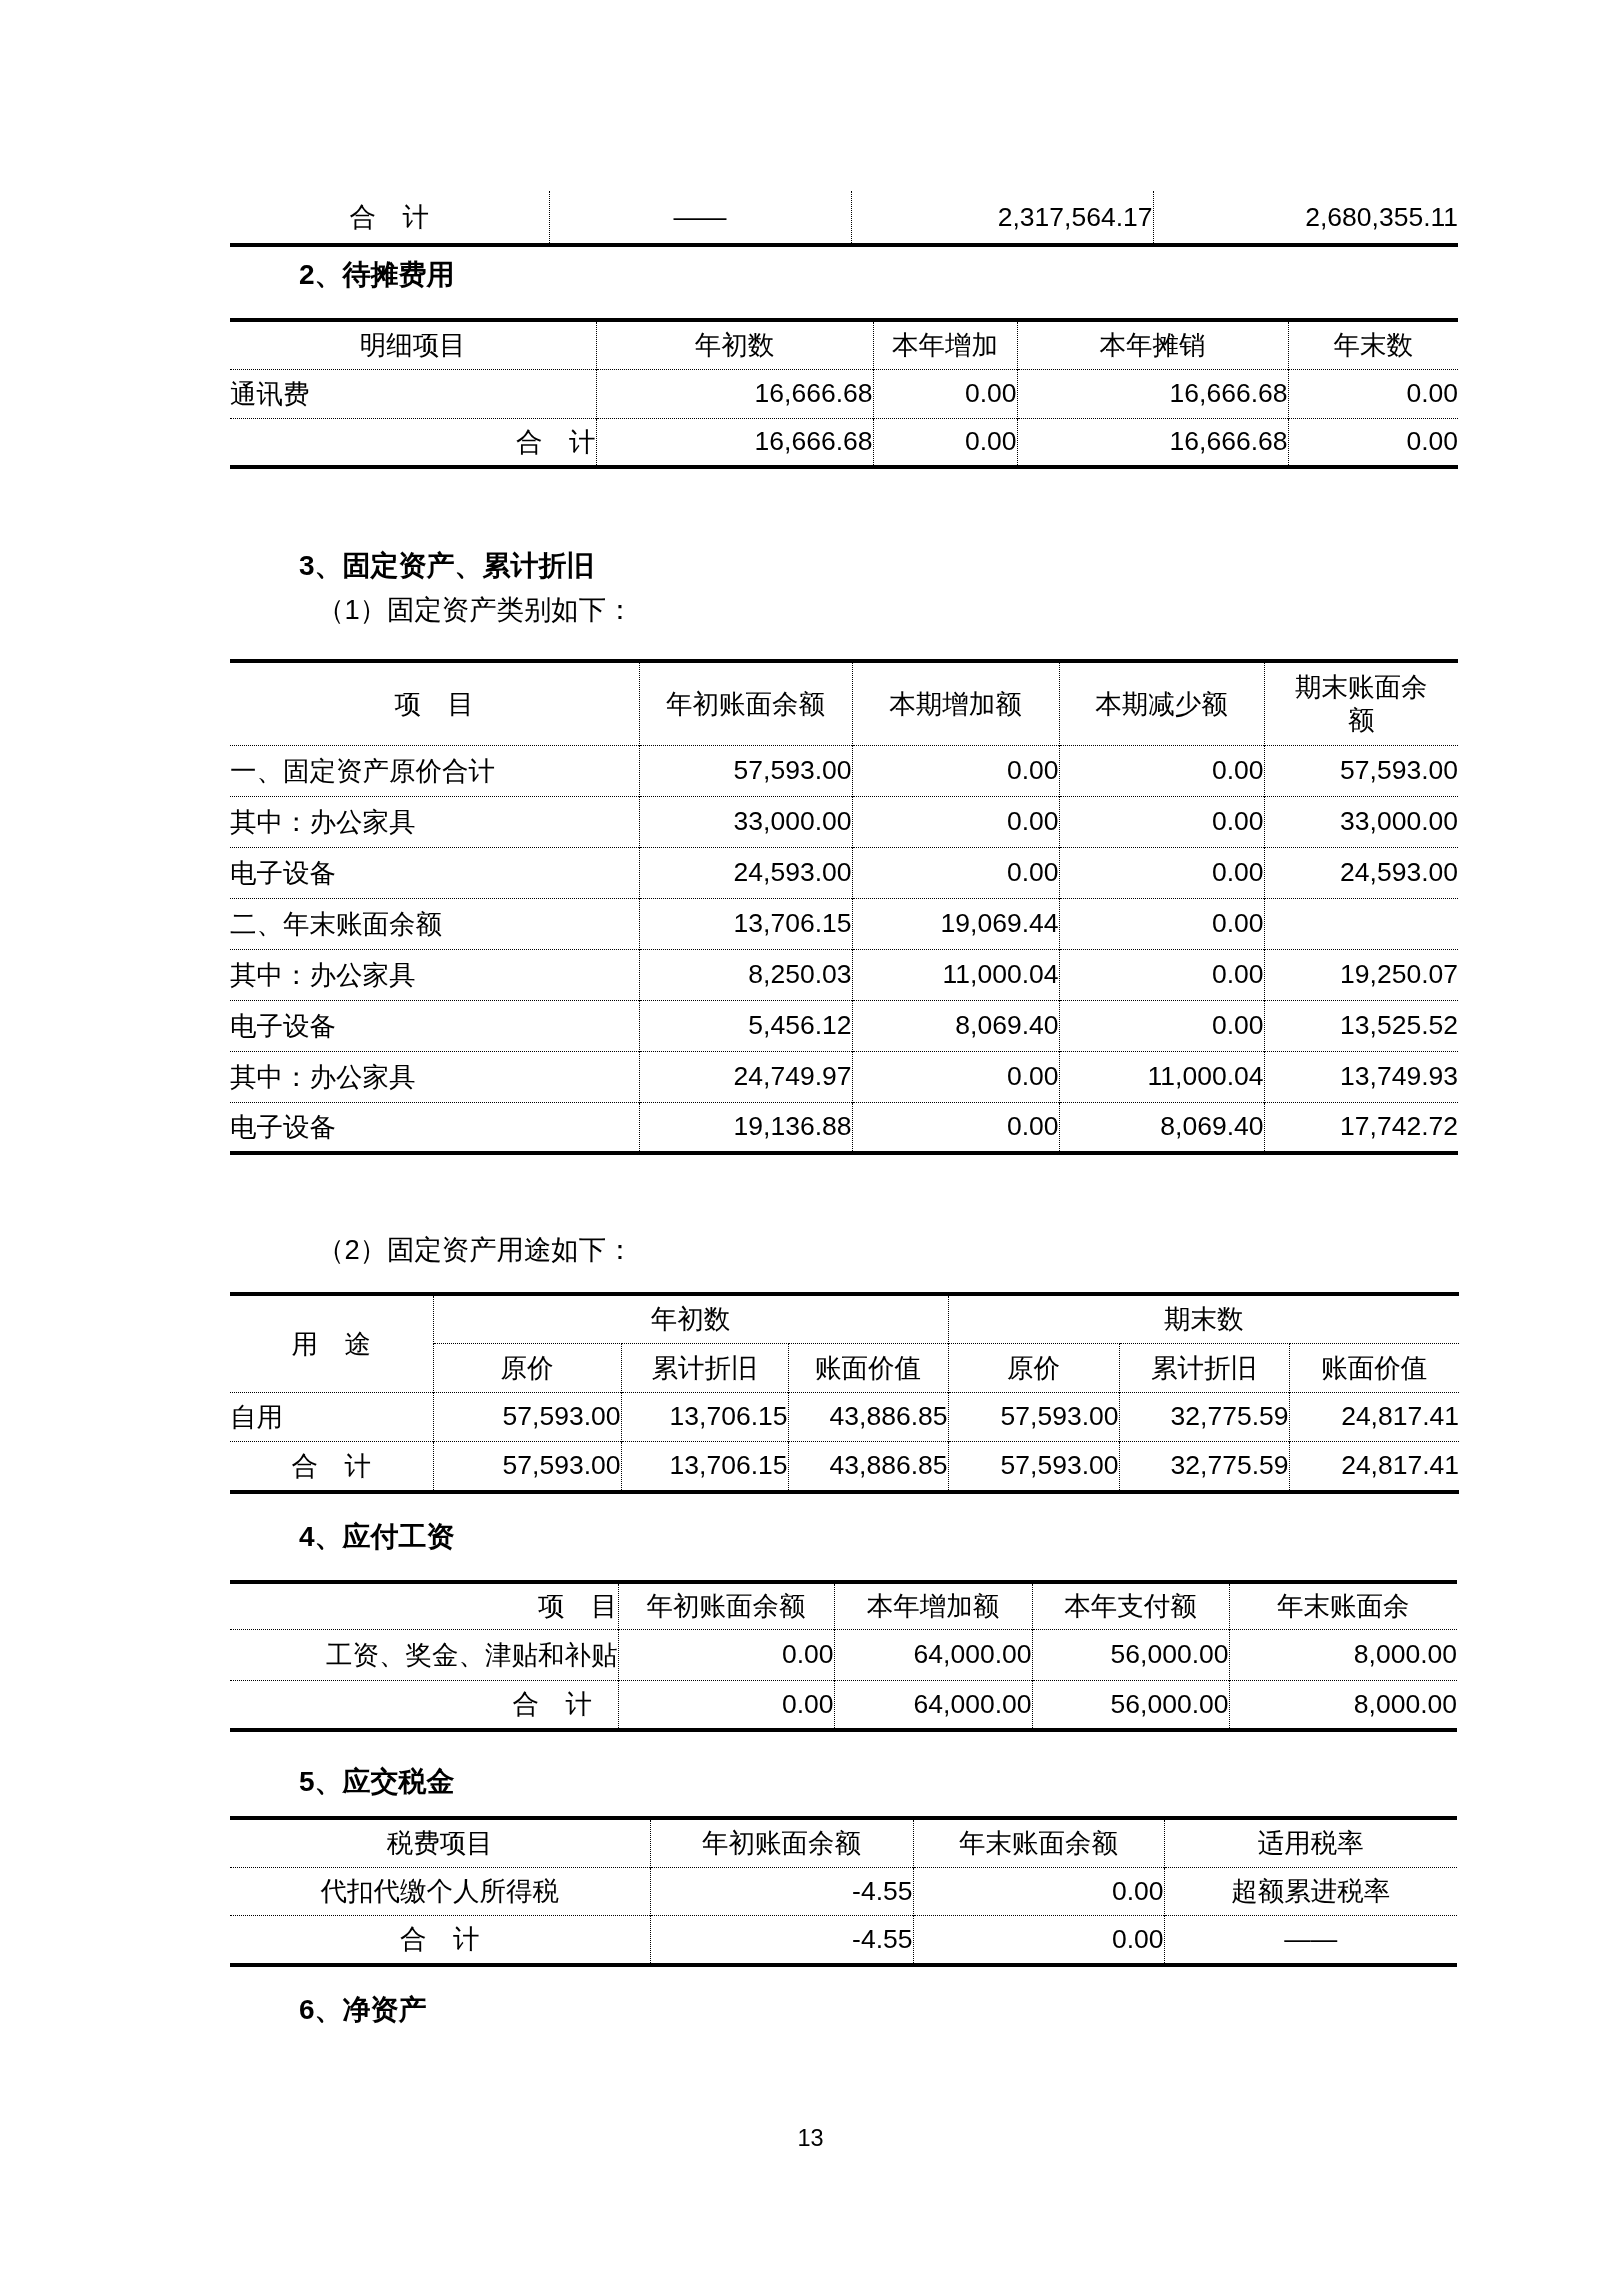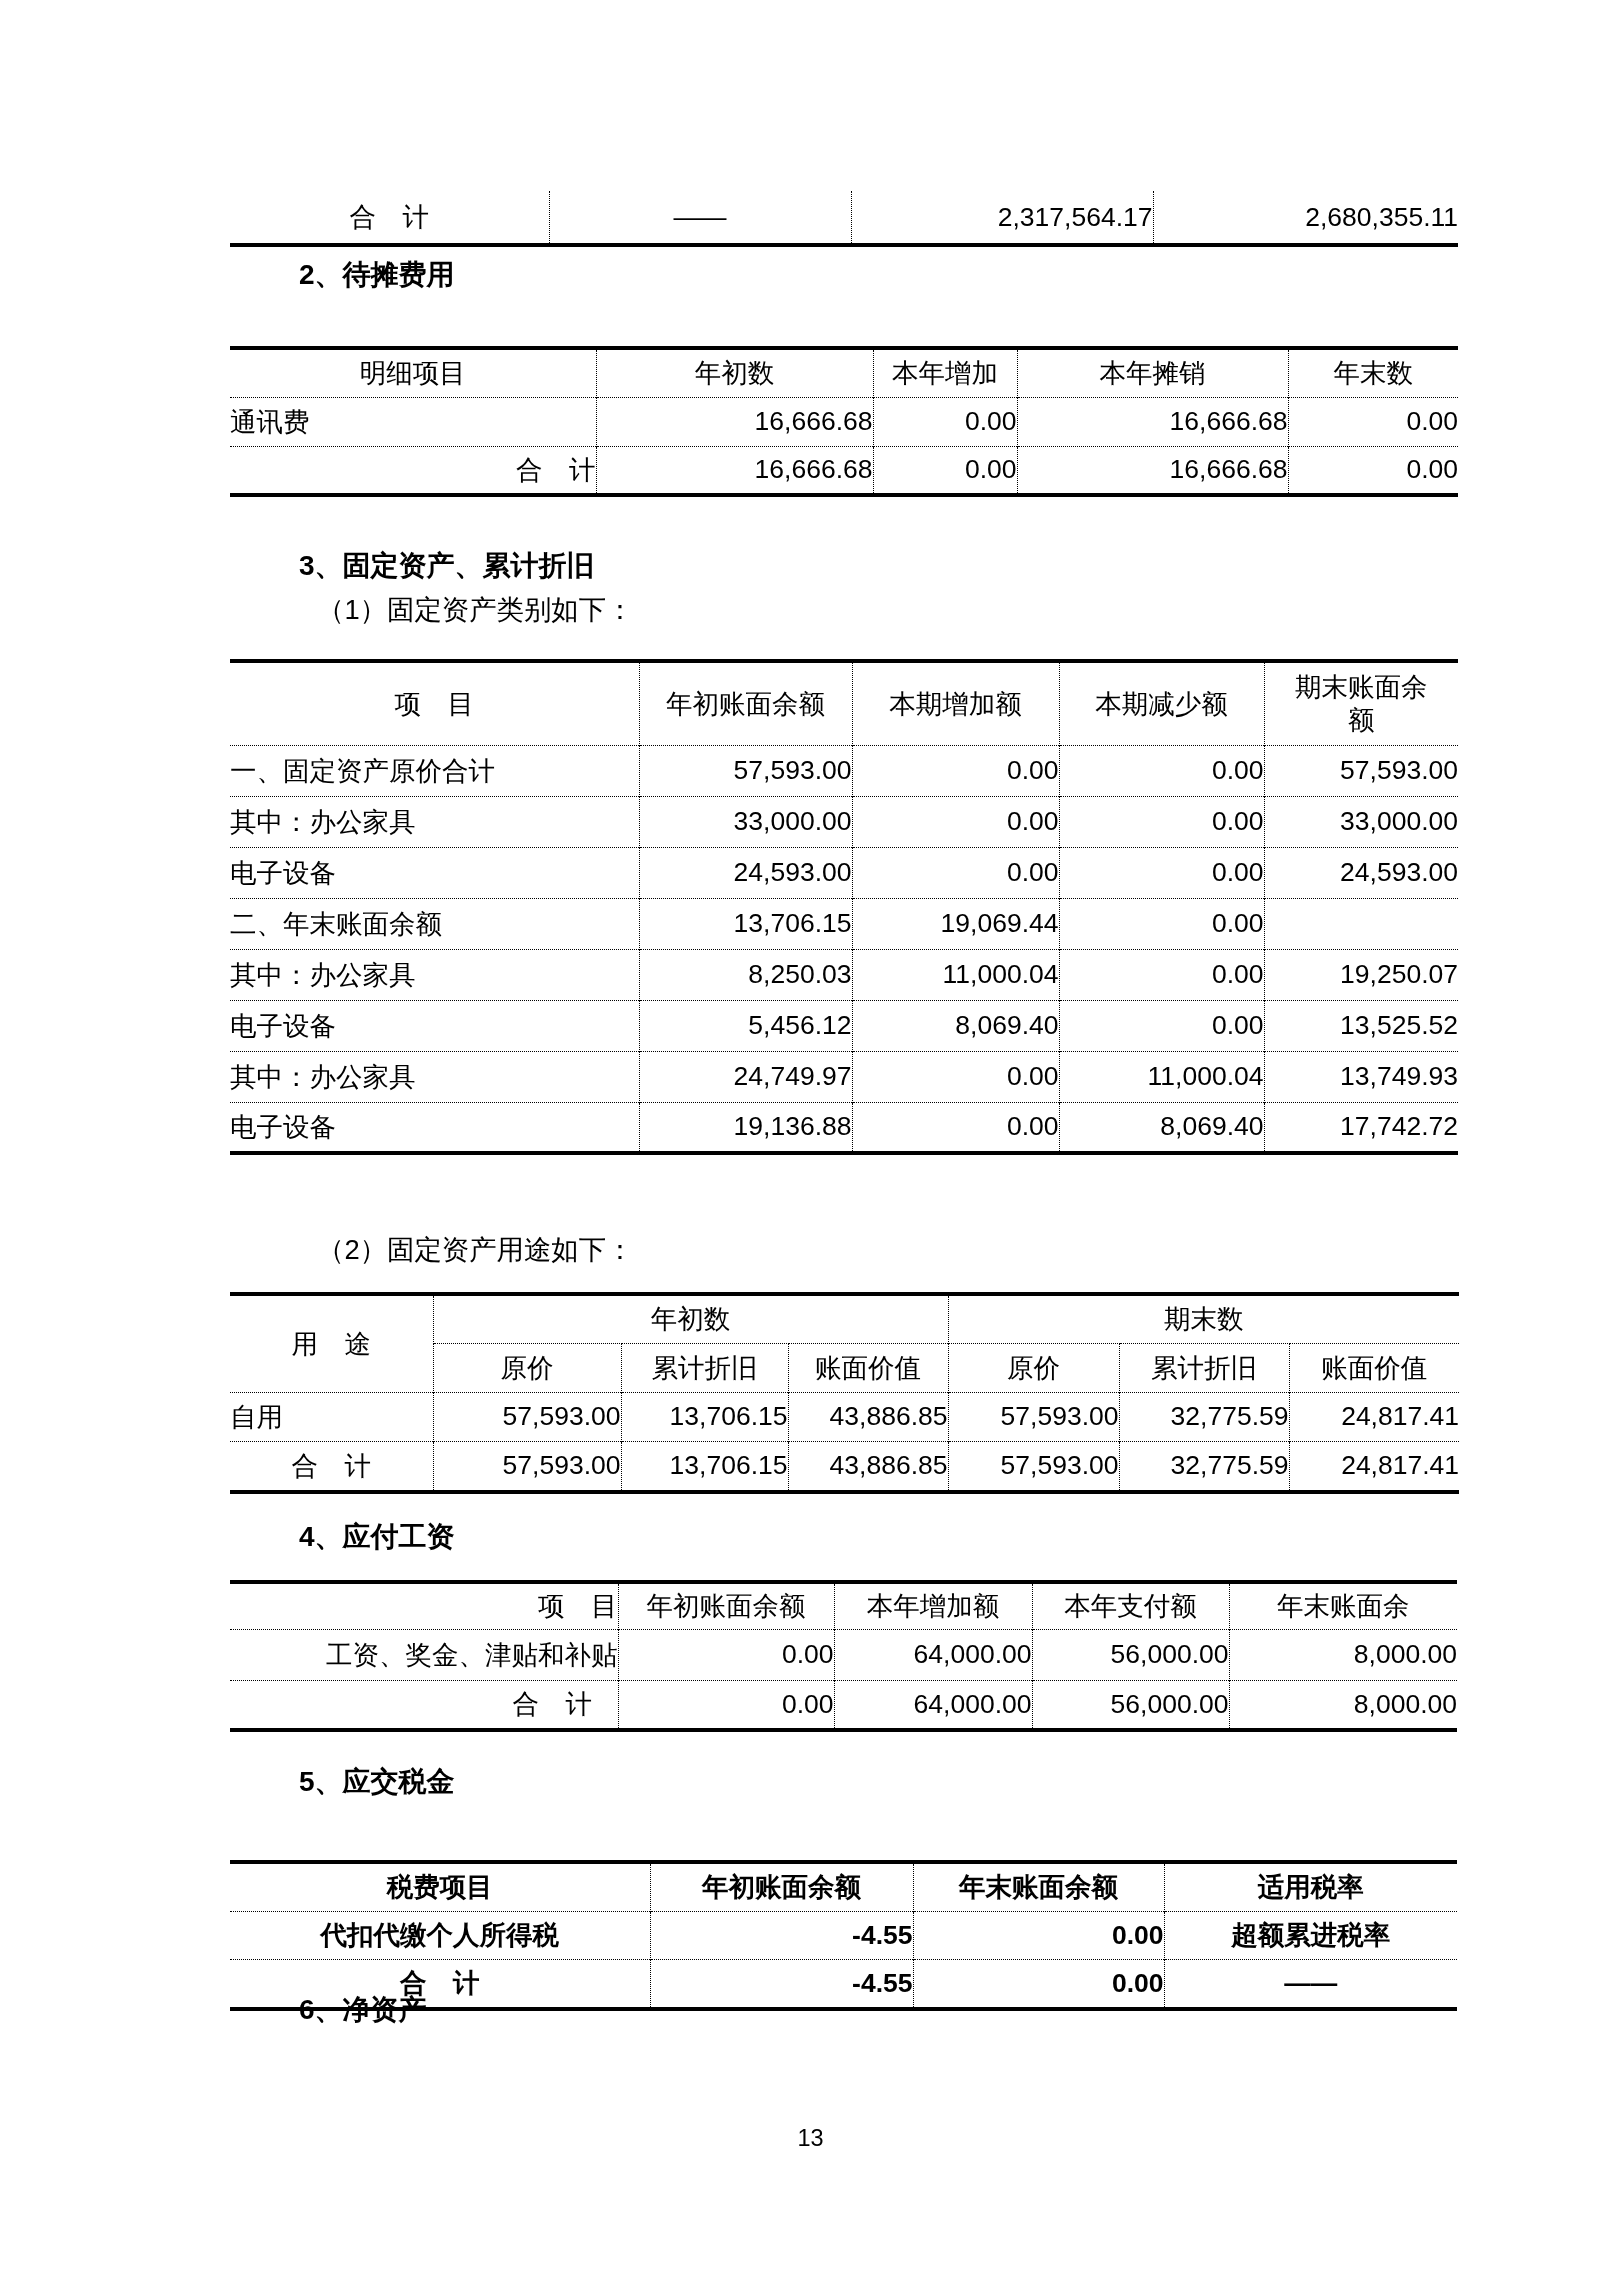--- a/index.html
+++ b/index.html
@@ -41,21 +41,21 @@
       <td class="cen">合　计</td>
       <td class="cen">——</td>
       <td class="num">2,317,564.17</td>
       <td class="num">2,680,355.11</td>
     </tr>
   </tbody>
     </table>
 
   <div class="h" style="top:257px;">2、待摊费用</div>
 
-  <table class="t bt bb" style="top:346px;">
+  <table class="t bt bb" style="top:318px;">
     <colgroup>
         <col style="width:366px">
         <col style="width:277px">
         <col style="width:144px">
         <col style="width:271px">
         <col style="width:170px">
       </colgroup>
     <tbody>
         <tr class="fr" style="height:49px">
       <td class="cen">明细项目</td>
@@ -237,21 +237,21 @@
       <td class="num">0.00</td>
       <td class="num">64,000.00</td>
       <td class="num">56,000.00</td>
       <td class="num">8,000.00</td>
     </tr>
   </tbody>
     </table>
 
   <div class="h" style="top:1764px;">5、应交税金</div>
 
-  <table class="t bt bb" style="top:1860px;font-weight:bold;">
+  <table class="t bt bb" style="top:1816px;">
     <colgroup>
         <col style="width:420px">
         <col style="width:263px">
         <col style="width:251px">
         <col style="width:293px">
       </colgroup>
     <tbody>
         <tr class="fr" style="height:49px">
       <td class="cen">税费项目</td>
       <td class="cen">年初账面余额</td>

